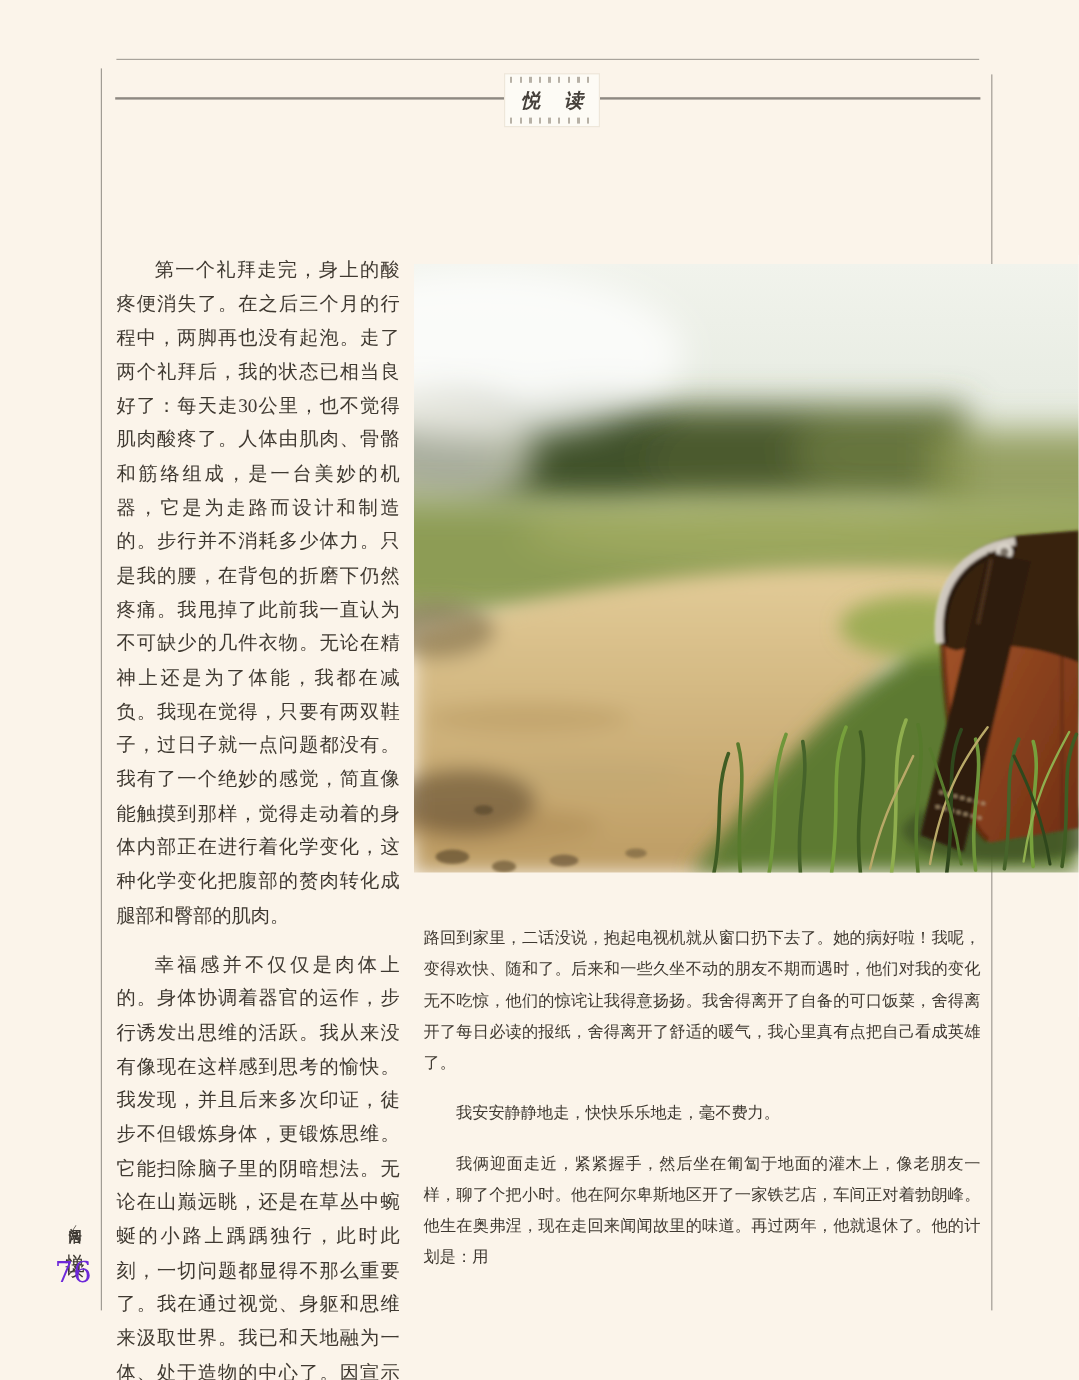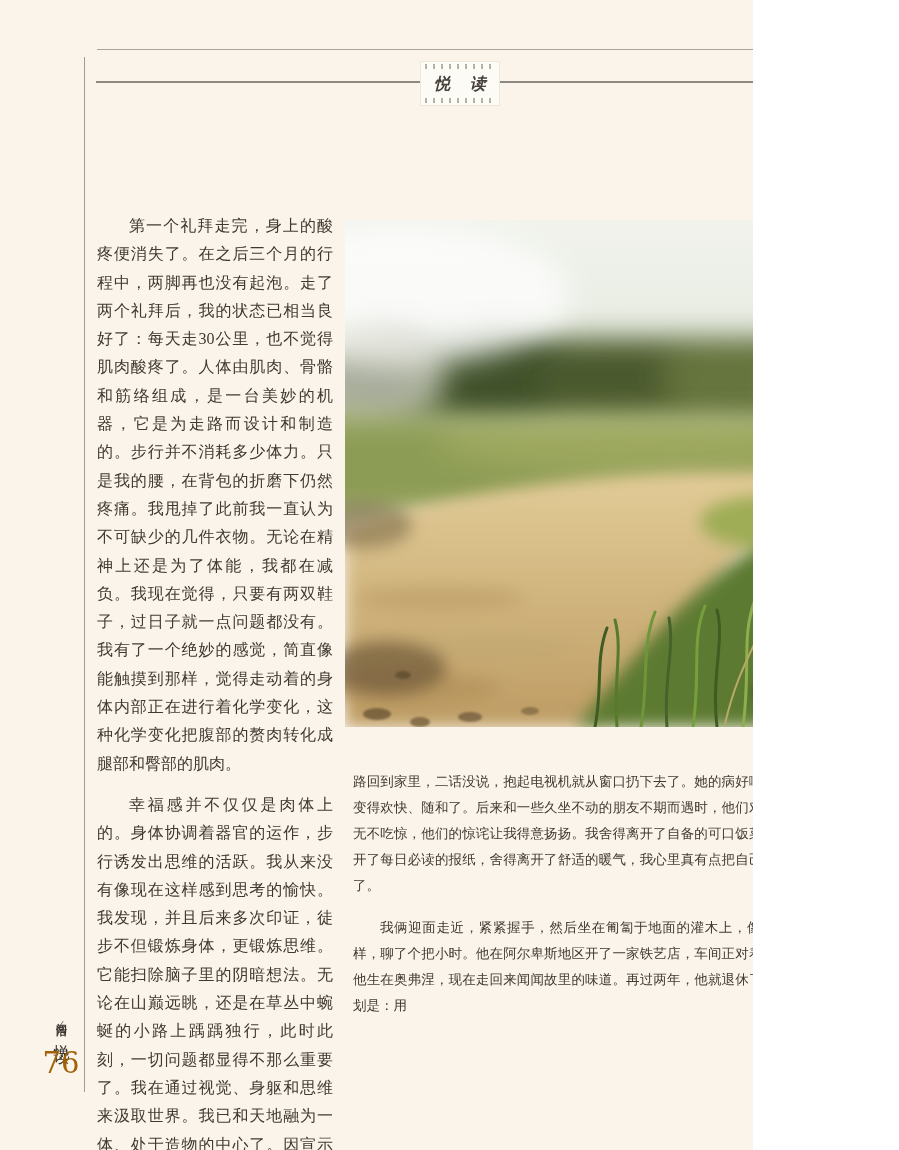--- a/index.html
+++ b/index.html
@@ -1,17 +1,17 @@
 <!DOCTYPE html>
 <html><head>
 <meta charset="utf-8">
 <style>
   html,body{margin:0;padding:0;}
   .page{
-    position:relative; width:753px; height:1150px;
+    position:relative; width:899px; height:1150px;
     background:#fbf4ea; overflow:hidden;
     font-family:"Liberation Serif", serif;
     color:#3f3931;
   }
   
   .rule-1{position:absolute;left:97px;top:49px;width:719px;height:1px;background:#a8a39b;}
   .rule-2{position:absolute;left:96px;top:81px;width:721px;height:2px;background:#8d8881;}
   
   .border-left{position:absolute;left:84px;top:57px;width:1px;height:1035px;background:#a19c94;z-index:1;}
   .border-right{position:absolute;left:826px;top:62px;width:1px;height:1030px;background:#a19c94;z-index:1;}
@@ -46,21 +46,21 @@
   .photo{position:absolute;left:345px;top:220px;width:554px;height:507px;z-index:3;}
   .photo svg{display:block;width:100%;height:100%;}
   
   .footer{
     position:absolute;left:44px;top:1014px;width:34px;
     display:flex;flex-direction:column;align-items:center;z-index:2;
   }
   .footer-small{writing-mode:vertical-rl;font-weight:bold;font-size:11px;letter-spacing:2px;color:#3c3731;}
   .footer-slash{font-size:13px;color:#3c3731;transform:rotate(14deg);line-height:10px;margin:2px 0;}
   .footer-big{writing-mode:vertical-rl;font-size:16px;letter-spacing:3px;color:#3c3731;}
-  .footer-num{font-size:29px;color:#a16207;margin-top:8px;font-family:"DejaVu Serif", serif;}
+  .footer-num{font-size:24px;color:#6d28d9;margin-top:8px;font-family:"DejaVu Serif", serif;}
 </style>
 </head>
 <body>
 
 <div class="page">
 
   <div class="rule-1"></div>
   <div class="rule-2"></div>
   <div class="border-left"></div>
   <div class="border-right"></div>
@@ -186,20 +186,21 @@
         <path d="M508,498 C516,444 532,416 546,390" stroke="#8fae4e" stroke-width="2"></path>
         <path d="M380,504 C390,460 404,436 416,410" stroke="#b9a968" stroke-width="2"></path>
         <path d="M456,500 C450,460 440,430 430,404" stroke="#577a2c" stroke-width="2.5"></path>
         <path d="M530,500 C524,462 512,434 500,410" stroke="#2f471c" stroke-width="2.5"></path>
       </g>
     </svg>
   </div>
 
   <div class="col-right">
     <p class="cont">路回到家里，二话没说，抱起电视机就从窗口扔下去了。她的病好啦！我呢，变得欢快、随和了。后来和一些久坐不动的朋友不期而遇时，他们对我的变化无不吃惊，他们的惊诧让我得意扬扬。我舍得离开了自备的可口饭菜，舍得离开了每日必读的报纸，舍得离开了舒适的暖气，我心里真有点把自己看成英雄了。</p>
+    <p>我安安静静地走，快快乐乐地走，毫不费力。</p>
     <p>我俩迎面走近，紧紧握手，然后坐在匍匐于地面的灌木上，像老朋友一样，聊了个把小时。他在阿尔卑斯地区开了一家铁艺店，车间正对着勃朗峰。他生在奥弗涅，现在走回来闻闻故里的味道。再过两年，他就退休了。他的计划是：用</p>
   </div>
 
   <div class="footer">
     <div class="footer-small">阅活</div>
     <div class="footer-slash">/</div>
     <div class="footer-big">悦读</div>
     <div class="footer-num">76</div>
   </div>
 

